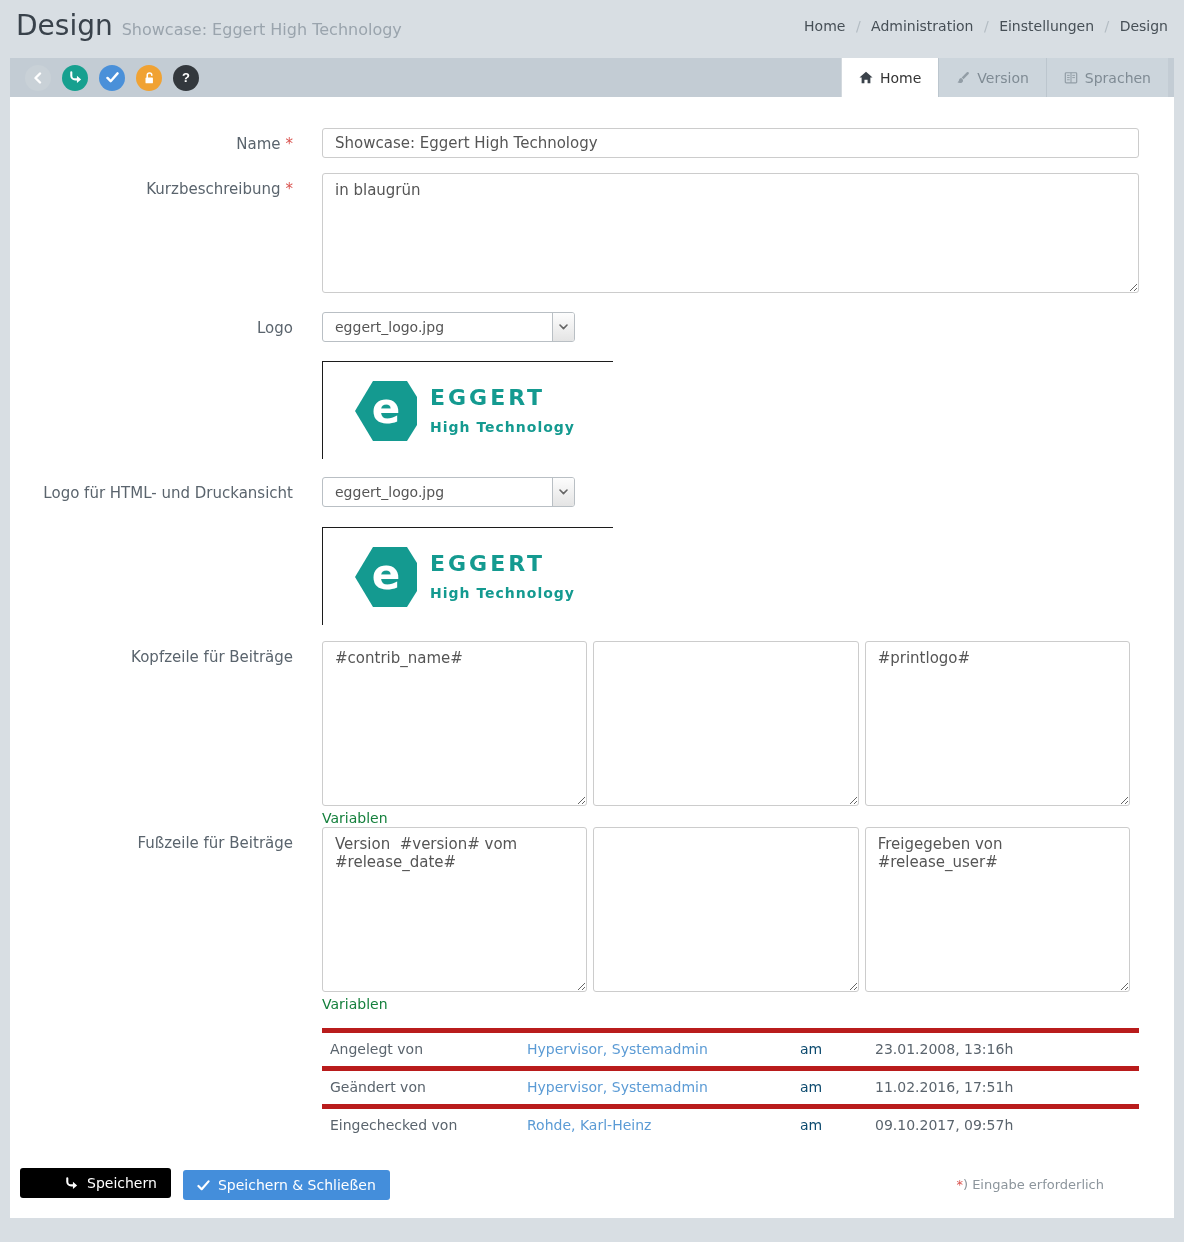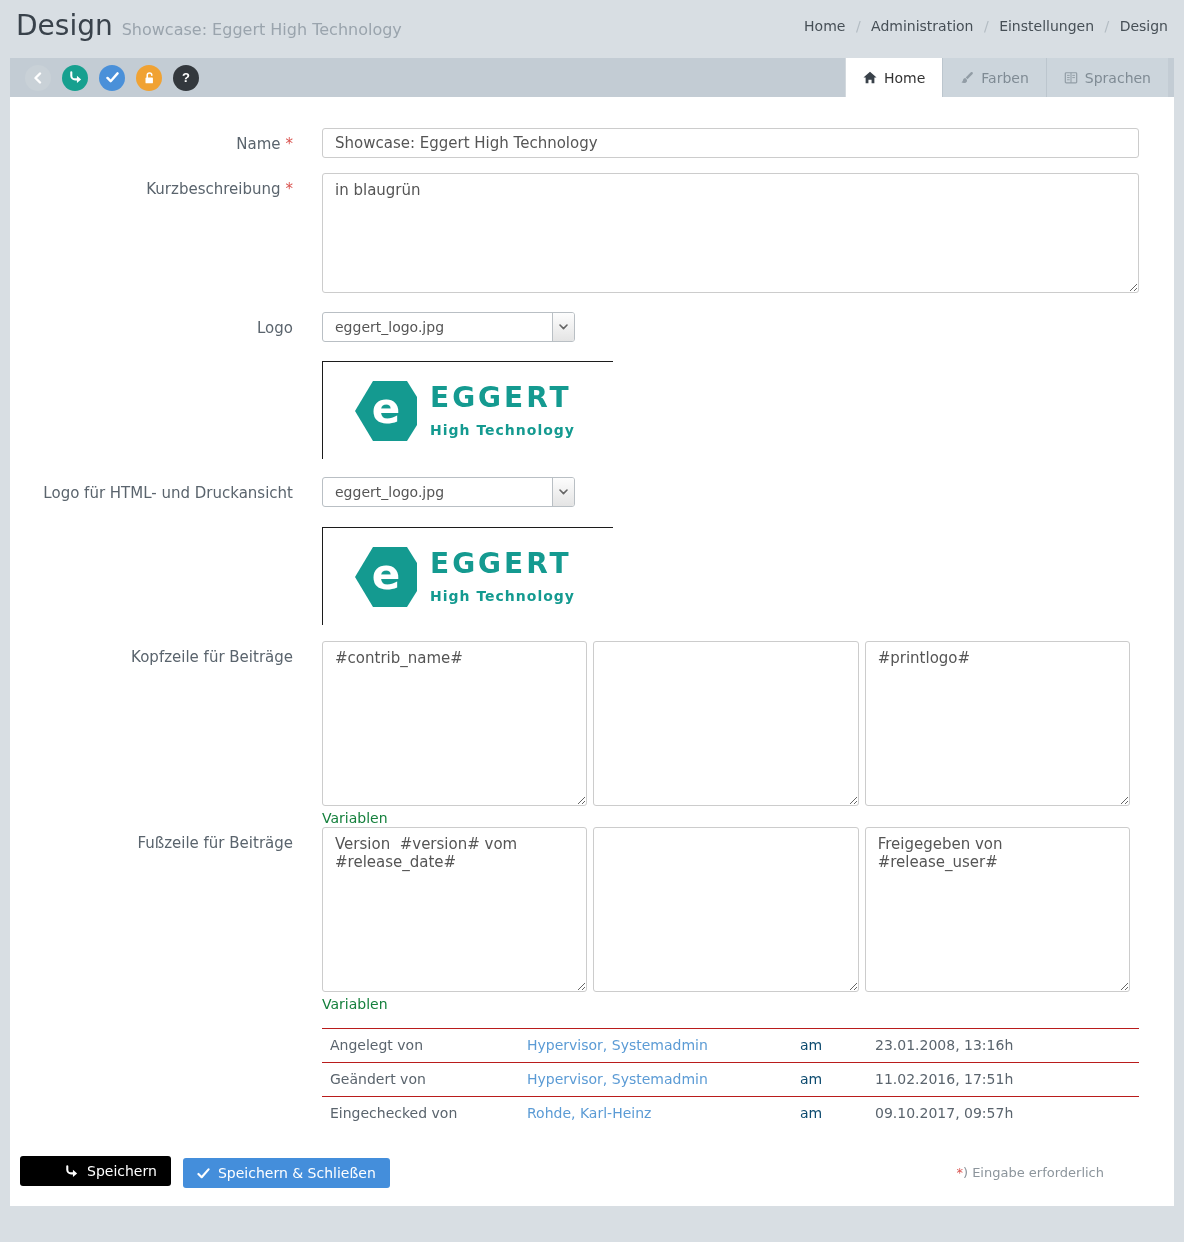--- a/index.html
+++ b/index.html
@@ -55,31 +55,31 @@
   .select-value { flex:1; display:flex; align-items:center; padding:0 12px; font-size:14px; color:#555; }
   .select-arrow { width:22px; border-left:1px solid #b9bfc4; background:linear-gradient(#fdfdfd,#e4e4e4); display:flex; align-items:center; justify-content:center; }
   
   .preview-box { width:291px; height:98px; border-top:1px solid #1c1c1c; border-left:1px solid #1c1c1c; display:flex; align-items:center; padding-left:32px; }
   .pv1 { margin-top:4px; margin-bottom:18px; }
   .pv2 { margin-top:20px; margin-bottom:16px; }
   .logo { display:flex; align-items:center; }
   .logo-hex { position:relative; width:62px; height:64px; flex:0 0 62px; }
   .logo-hex .eletter { position:absolute; left:0; top:0; width:62px; height:64px; display:flex; align-items:center; justify-content:center; color:#fff; font-size:42px; font-weight:bold; line-height:1; padding-bottom:4px; }
   .logo-text { margin-left:13px; }
-  .logo-brand { color:#149a90; font-size:28px; font-weight:bold; letter-spacing:3px; line-height:1.1; }
+  .logo-brand { color:#149a90; font-size:22px; font-weight:bold; letter-spacing:3px; line-height:1.1; }
   .logo-tag { color:#149a90; font-size:14px; font-weight:bold; letter-spacing:1px; margin-top:8px; }
   
   .cells { display:flex; gap:6px; margin-right:9px; }
   textarea.ta-cell { flex:1; height:165px; }
   .variables-link { display:inline-block; margin-top:4px; font-size:14px; color:#15803d; text-decoration:none; cursor:pointer; }
   .cells-row { margin-bottom:0; }
   .var-row { margin-bottom:0; }
   
   .meta-table { margin:15px 35px 0 312px; font-size:14px; }
-  .meta-row { display:flex; border-top:1px solid #b91c1c; padding:8px 0 9px 0; }
+  .meta-row { display:flex; border-top:5px solid #b91c1c; padding:8px 0 9px 0; }
   .meta-c1 { width:205px; padding-left:8px; color:#5a646d; }
   .meta-c2 { width:273px; }
   .meta-c2 a { color:#5b9bd5; text-decoration:none; cursor:pointer; }
   .meta-c3 { width:75px; color:#0c4a6e; }
   .meta-c4 { flex:1; color:#5a646d; }
   
   .card-footer { display:flex; justify-content:space-between; align-items:center; padding:26px 10px 10px 10px; }
   .btn { height:30px; border:none; border-radius:3px; color:#fff; font-size:14px; font-family:inherit; display:inline-flex; align-items:center; gap:8px; padding:0 14px; cursor:pointer; }
   .btn-save { background:#000000;padding-left:44px; }
   .btn-save-close { background:#448edb; margin-left:7px; }
@@ -137,21 +137,21 @@
       <svg width="14" height="13" viewBox="0 0 16 14">
           <path d="M8 0.5 L15.5 7 H13 v6.5 H9.8 V9.5 H6.2 v4 H3 V7 H0.5 Z" fill="#3a424a"></path>
         </svg>
       <span>Home</span>
     </div>
     <div class="tab">
       <svg width="14" height="14" viewBox="0 0 16 16">
           <path d="M14.5 1.5 l-1.8 -0.3 L6.5 7.5 l2 2 L14.7 3 Z" fill="#7f8b94"></path>
           <path d="M6 8 c-1.6 0 -2.4 1.2 -2.6 2.6 c-0.2 1.4 -1 1.9 -2 2.1 c1.4 1.4 4.4 1.6 5.8 0.2 c1 -1 1.1 -2.6 0.3 -3.6 Z" fill="#7f8b94"></path>
         </svg>
-      <span>Farben</span>
+      <span>Version</span>
     </div>
     <div class="tab">
       <svg width="14" height="14" viewBox="0 0 16 16">
           <rect x="1.5" y="2" width="13" height="11.5" rx="1" fill="none" stroke="#7f8b94" stroke-width="1.4"></rect>
           <path d="M8 2 v11.5" stroke="#7f8b94" stroke-width="1.2"></path>
           <path d="M3.5 5 h3 M3.5 7.5 h3 M3.5 10 h3 M9.5 5 h3 M9.5 7.5 h3" stroke="#7f8b94" stroke-width="1.1"></path>
         </svg>
       <span>Sprachen</span>
     </div>
   </div>

